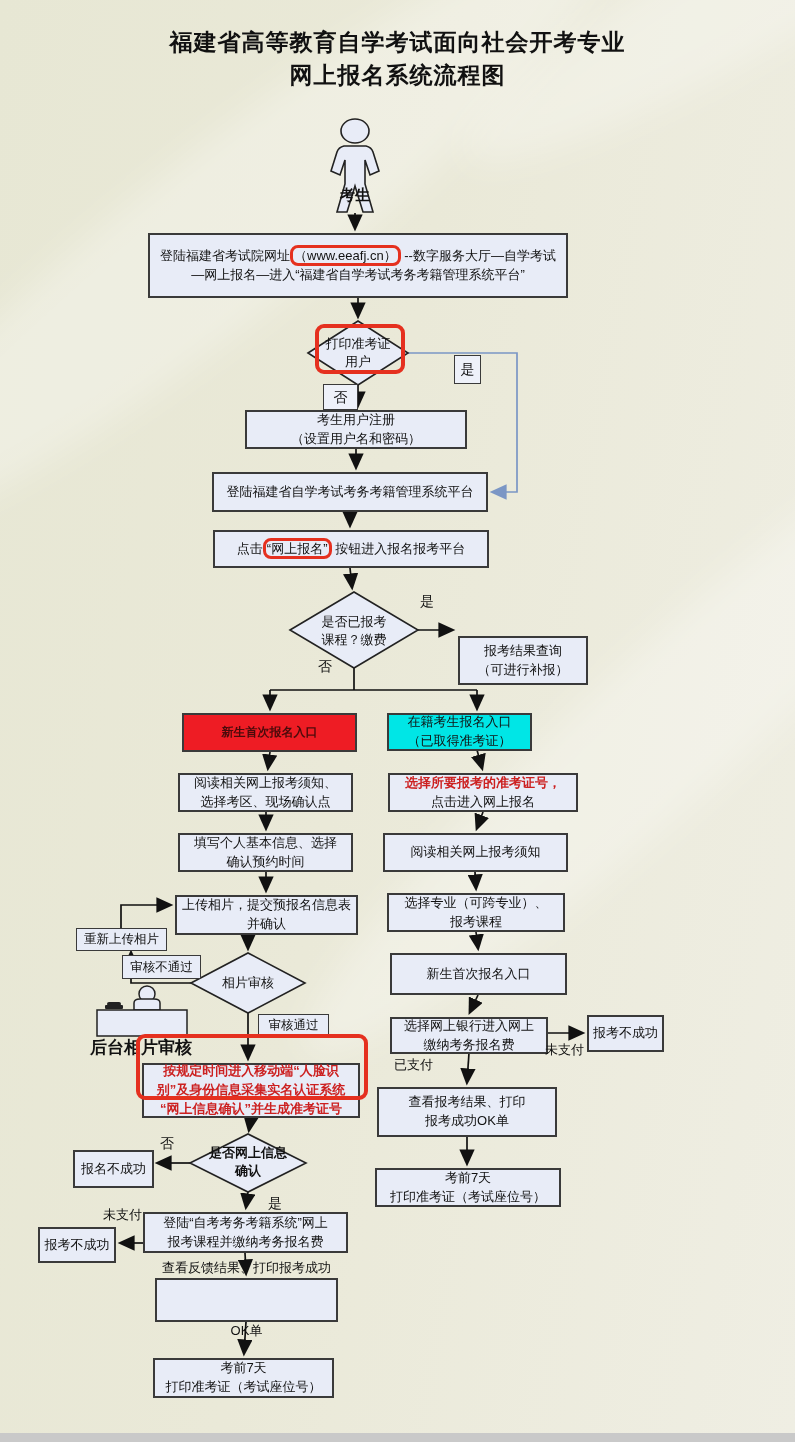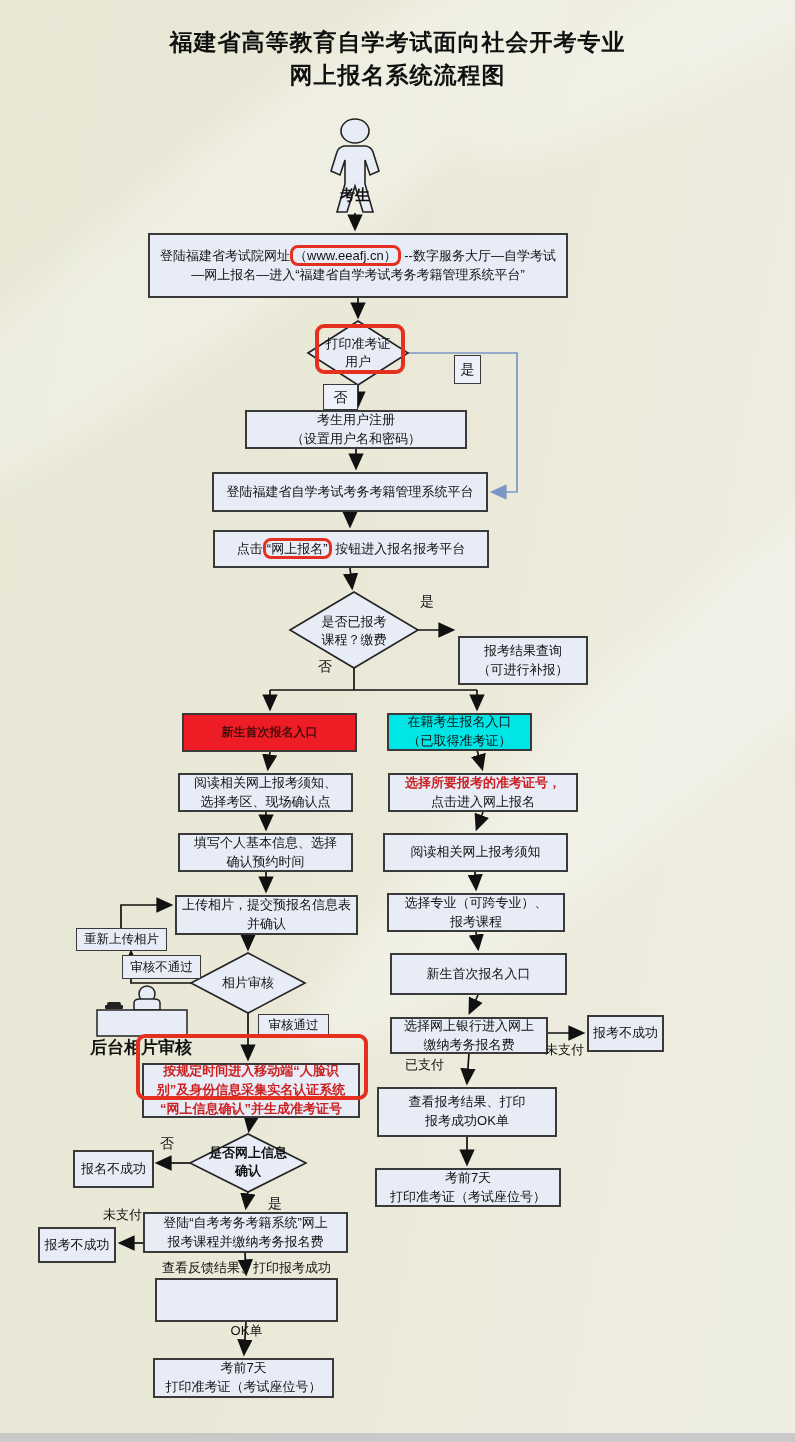--- a/index.html
+++ b/index.html
@@ -248,21 +248,21 @@
     <div>新生首次报名入口</div>
   </div>
   <div class="node" style="left:390px;top:1017px;width:158px;height:37px;">
     <div>选择网上银行进入网上</div>
     <div>缴纳考务报名费</div>
   </div>
   <div class="plain" style="left:545px;top:1041px;font-size:13px;">未支付</div>
   <div class="node" style="left:587px;top:1015px;width:77px;height:37px;">
     <div>报考不成功</div>
   </div>
-  <div class="plain" style="left:405px;top:1056px;font-size:13px;">已支付</div>
+  <div class="plain" style="left:394px;top:1056px;font-size:13px;">已支付</div>
   <div class="node" style="left:377px;top:1087px;width:180px;height:50px;">
     <div>查看报考结果、打印</div>
     <div>报考成功OK单</div>
   </div>
   <div class="node" style="left:375px;top:1168px;width:186px;height:39px;">
     <div>考前7天</div>
     <div>打印准考证（考试座位号）</div>
   </div>
 
   <div id="footer-bar"></div>

